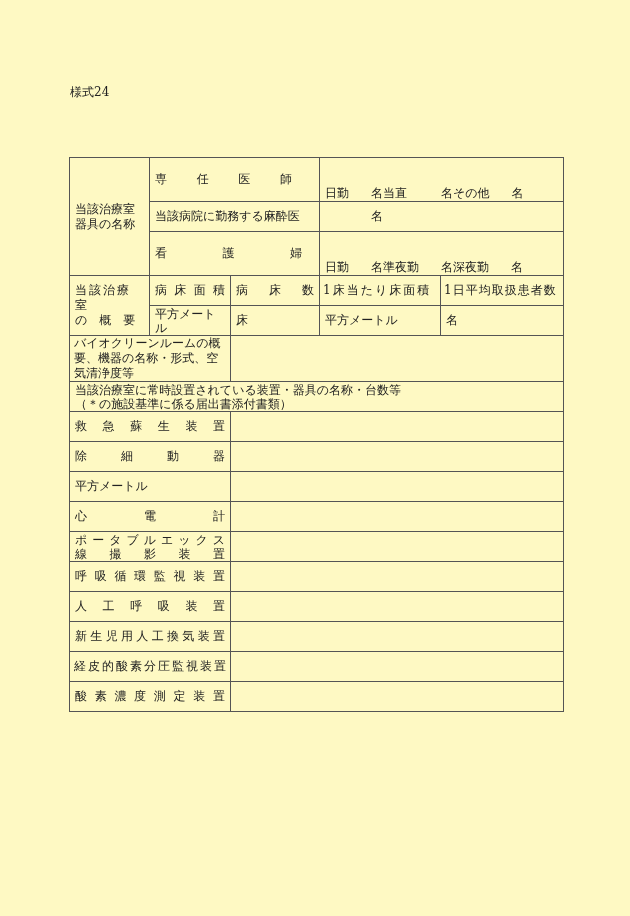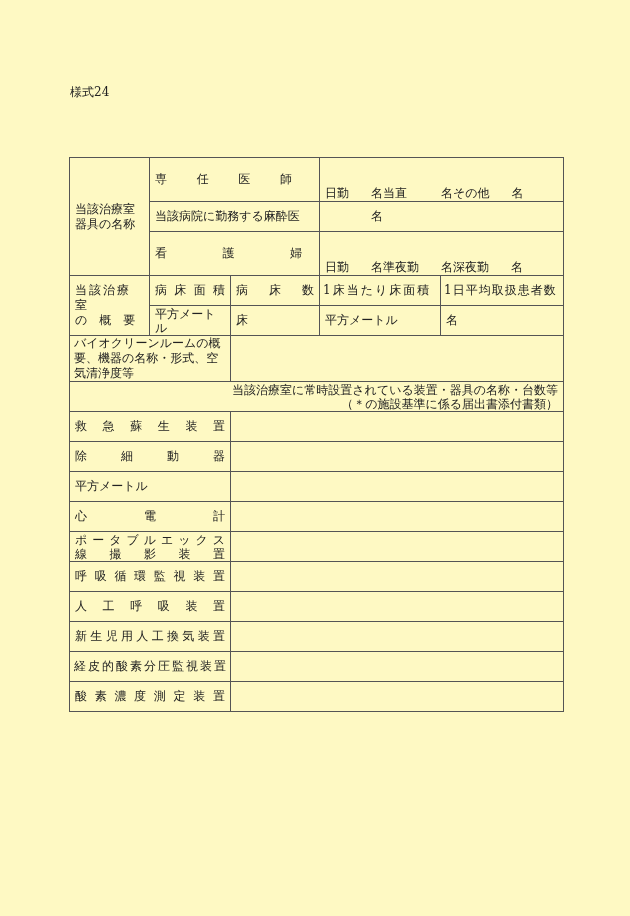--- a/index.html
+++ b/index.html
@@ -8,21 +8,21 @@
   .page { position: absolute; left: 0; top: 0; width: 630px; height: 916px; background: #fef9c3; }
   .form-no { position: absolute; left: 70px; top: 84px; font-size: 12px; letter-spacing: 0px; }
   .title { position: absolute; left: 183px; top: 141px; font-size: 12px; white-space: pre; }
   table.grid { position: absolute; left: 69px; top: 157px; border-collapse: collapse; table-layout: fixed;
                width: 494px; font-size: 12px; }
   table.grid td { border: 1px solid #555; padding: 0 5px; vertical-align: middle; line-height: 15px; overflow: hidden; }
   .h31 { height: 30px; }
   .h46 { height: 46px; margin-top: 16px; }
   .spread { display: flex; justify-content: space-between; }
   .right { }
-  .center { text-align: right; }
+  .center { text-align: left; }
   .staff-row { display: flex; padding-right: 0px; margin-top: 28px; }
   .equip-label { display: flex; justify-content: space-between; }
 </style>
 </head>
 <body>
 
 <div class="page">
   <div class="form-no">様式24</div>
 
   <table class="grid">

